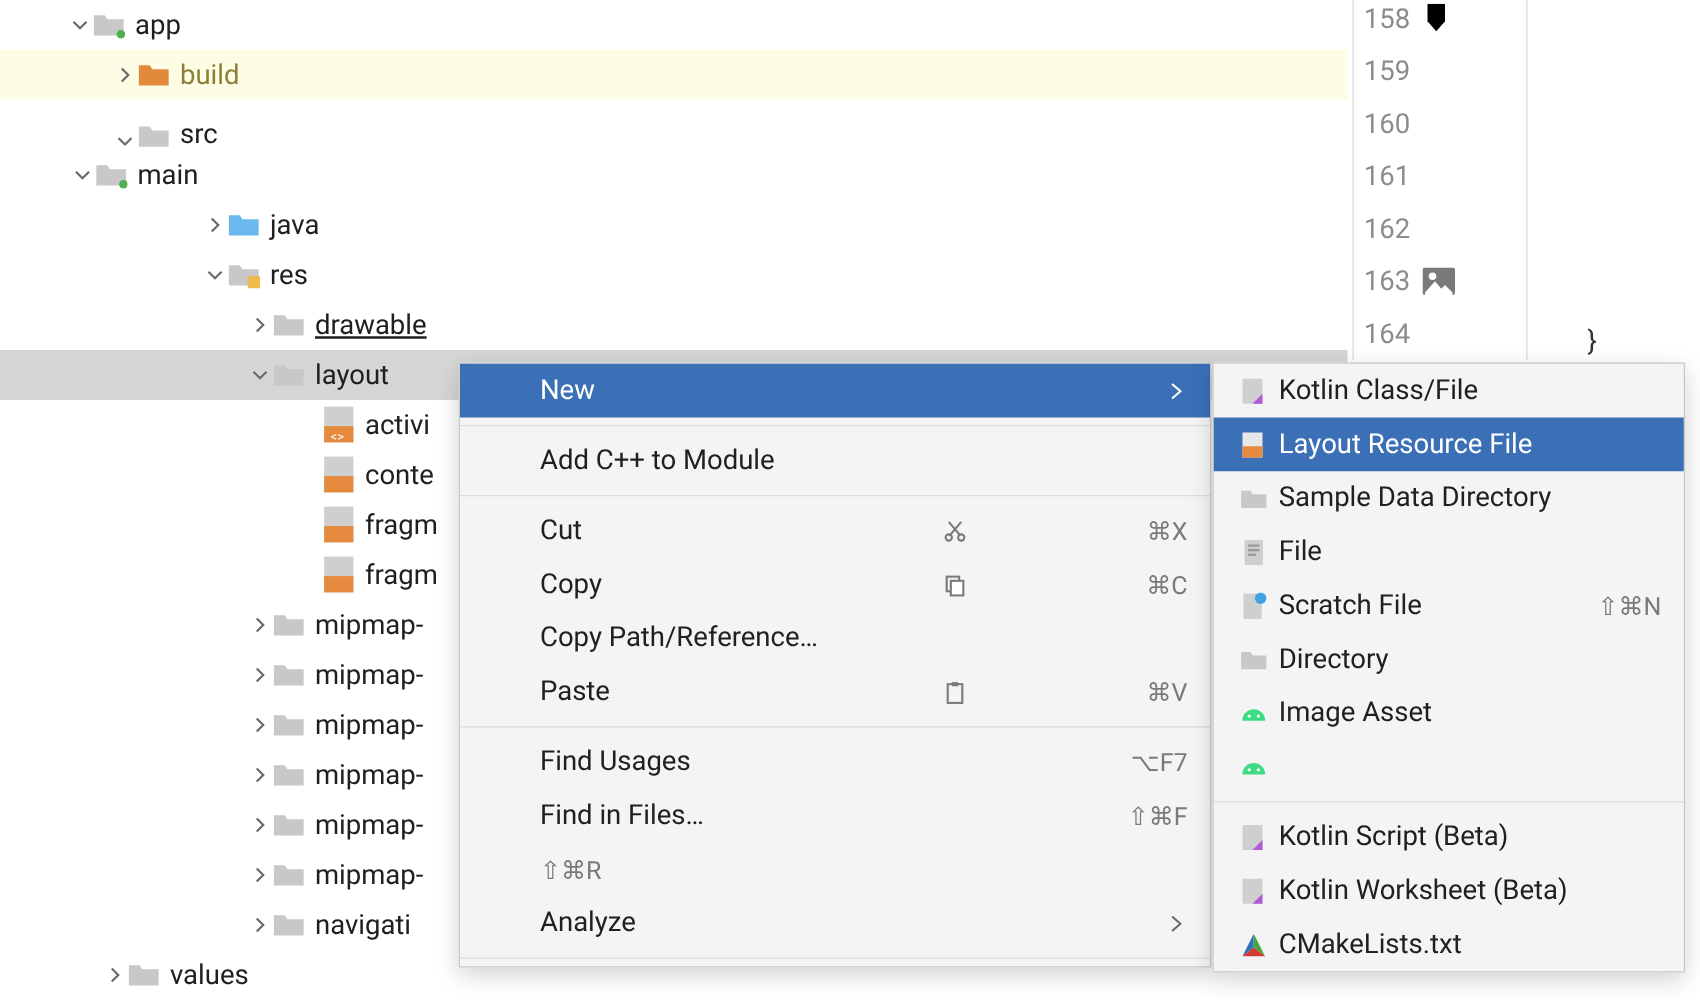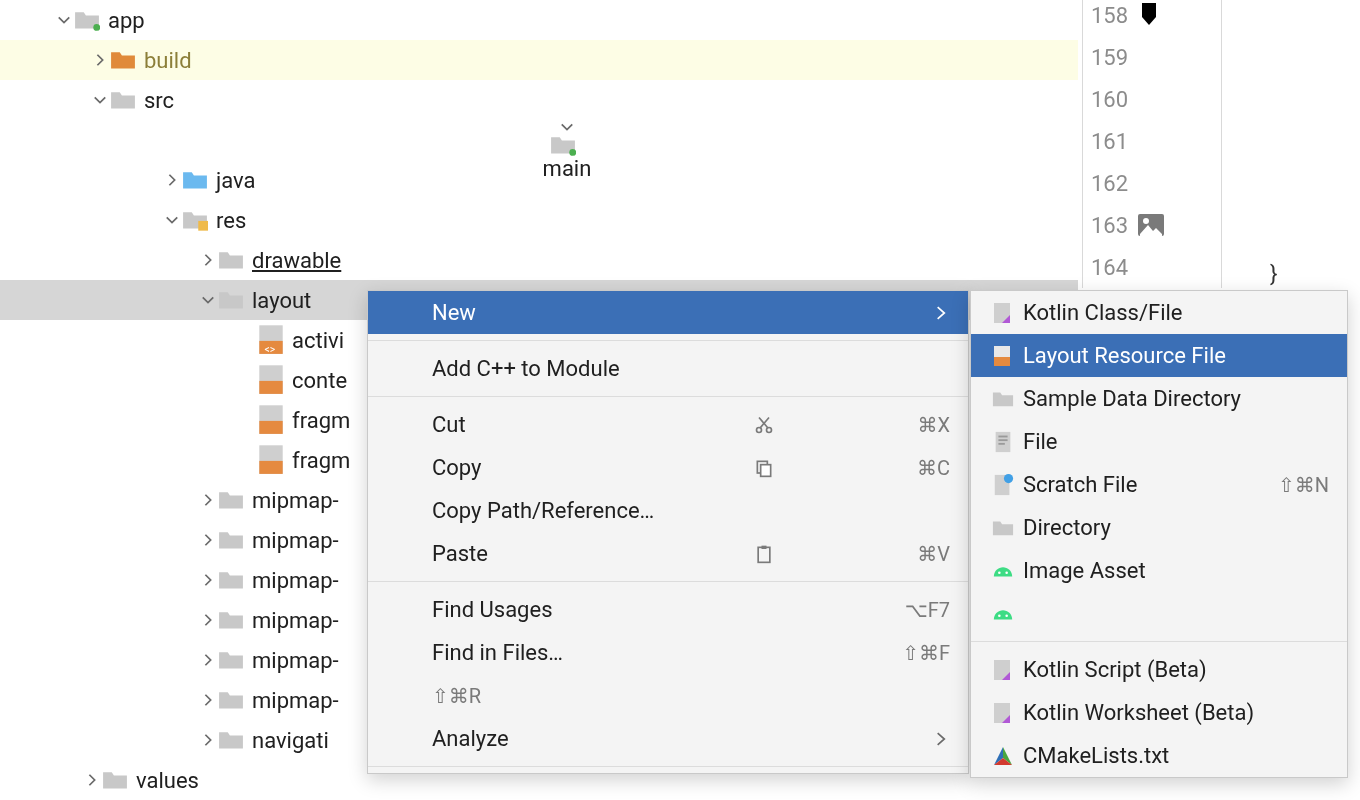--- a/index.html
+++ b/index.html
@@ -70,35 +70,35 @@
         </svg>
     </span>
     <span class="folder-icon">
       <svg viewBox="0 0 24 20">
           <path d="M1 3h8l2 3h12v12H1z" fill="#e08a3a"></path>
         </svg>
     </span>
     <span class="label build-text">build</span>
   </div>
 
-  <div class="row" style="padding-left:90px;">
+  <div class="row" style="padding-left:90px;align-items:flex-end;">
     <span class="arrow">
       <svg viewBox="0 0 16 16">
           <path d="M2 5l6 6 6-6" fill="none" stroke="#6a6a6a" stroke-width="2"></path>
         </svg>
     </span>
     <span class="folder-icon">
       <svg viewBox="0 0 24 20">
           <path d="M1 3h8l2 3h12v12H1z" fill="#c8c8c8"></path>
         </svg>
     </span>
     <span class="label">src</span>
   </div>
 
-  <div class="row" style="padding-left:56px;flex-direction:column;">
+  <div class="row" style="padding-left:56px;">
     <span class="arrow">
       <svg viewBox="0 0 16 16">
           <path d="M2 5l6 6 6-6" fill="none" stroke="#6a6a6a" stroke-width="2"></path>
         </svg>
     </span>
     <span class="folder-icon">
       <svg viewBox="0 0 24 20">
           <path d="M1 3h8l2 3h12v12H1z" fill="#c8c8c8"></path>
           <circle cx="21" cy="17" r="3.2" fill="#4caf50"></circle>
         </svg>

